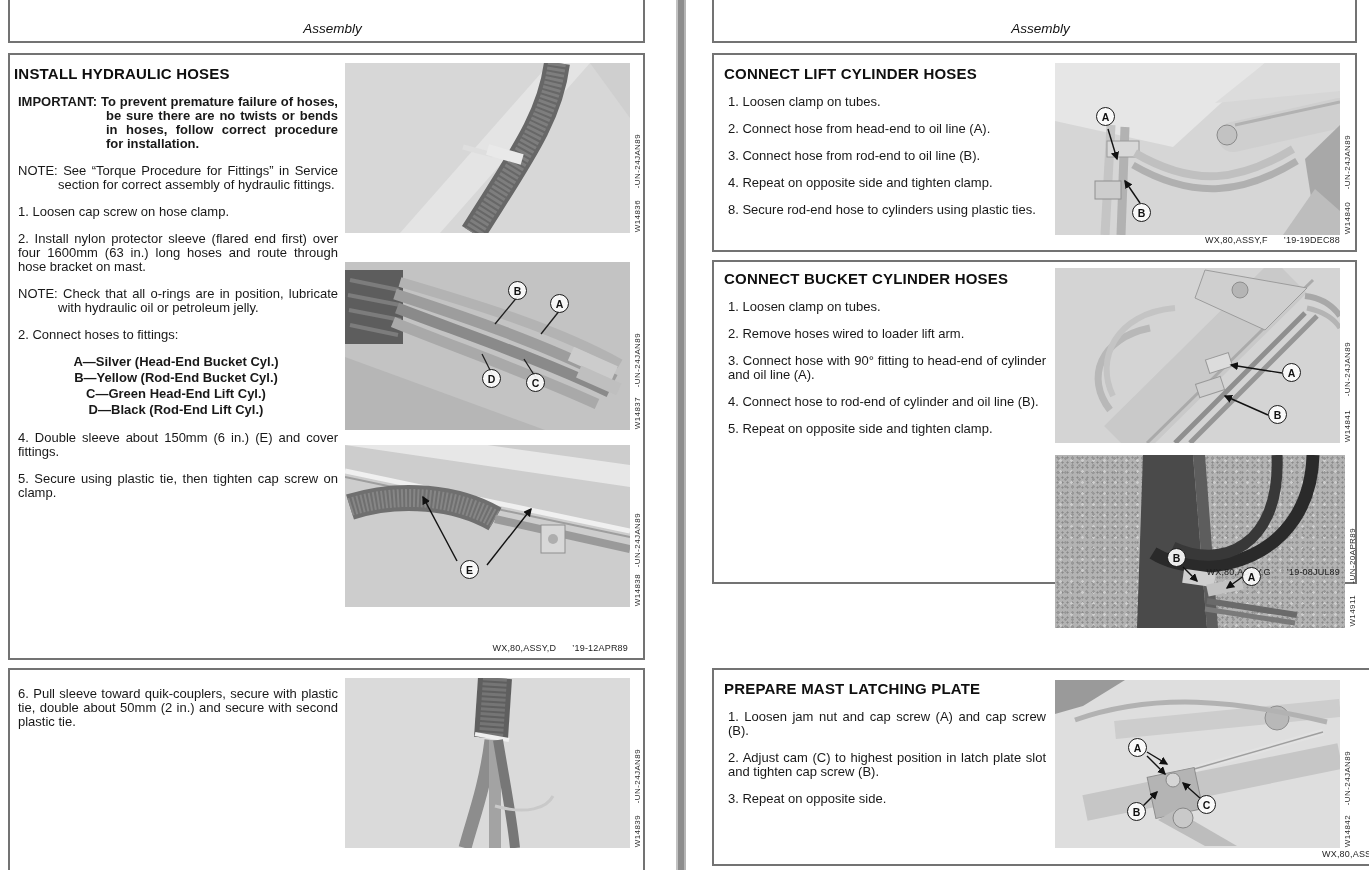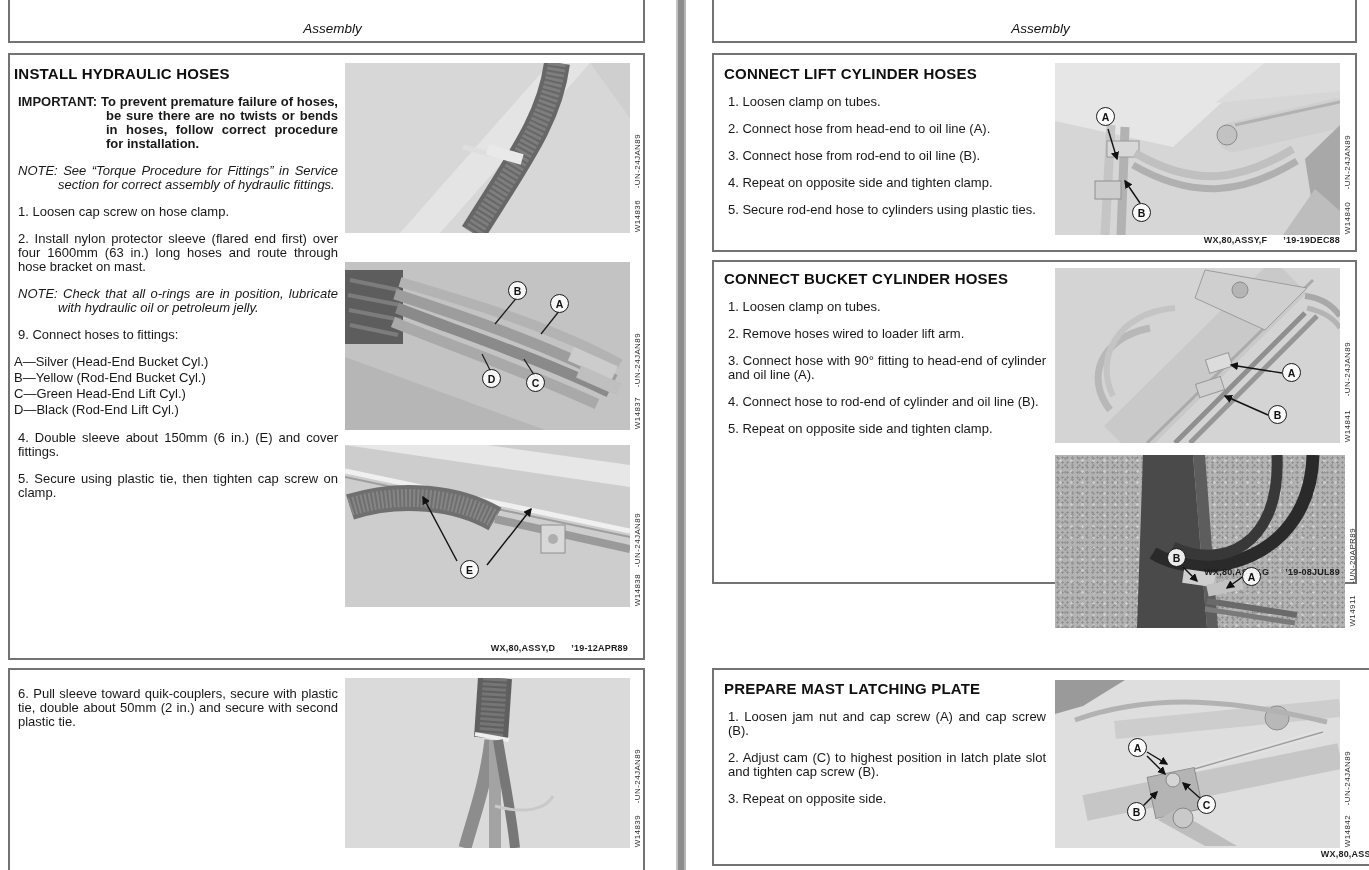--- a/index.html
+++ b/index.html
@@ -11,23 +11,23 @@
     position:absolute;left:676px;top:0;width:10px;height:870px;
     background:linear-gradient(to right,#c2c2c2 0 2px,#8d8d8d 2px 8px,#b5b5b5 8px 10px);
   }
   .box{position:absolute;border:2px solid #737373;background:#fff;box-sizing:border-box;}
   .hdr{border-top:none;display:flex;align-items:flex-end;justify-content:center;padding-bottom:5px;}
   .hdr span{font-style:italic;font-size:13.5px;color:#111;margin-left:12px;}
   .col{position:absolute;}
   h2.ttl{font-size:15px;font-weight:bold;margin:0;letter-spacing:0.2px;color:#0f0f0f;}
   .col p{font-size:13px;line-height:14px;margin:13px 0 0 4px;text-align:justify;}
   .imp{font-weight:bold;padding-left:88px;text-indent:-88px;}
-  .note{font-style:italic;padding-left:40px;text-indent:-40px;}
+  .note{padding-left:40px;text-indent:-40px;}
   .legend{margin-top:13px;}
-  .legend p{margin:1.5px 0 0 0;text-align:left;line-height:14.5px;}
+  .legend p{margin:1.5px 0 0 0;text-align:center;line-height:14.5px;font-weight:bold;}
   .fig{position:absolute;background:#cccccc;}
   .ph{position:absolute;inset:0;overflow:hidden;}
   .ph svg{display:block;width:100%;height:100%;}
   .ph-gravel{
     background-color:#b3b3b3;
     background-image:radial-gradient(#989898 1px, transparent 1.6px),
                      radial-gradient(#cdcdcd 1px, transparent 1.6px),
                      radial-gradient(#8a8a8a 0.8px, transparent 1.4px);
     background-size:7px 7px, 11px 11px, 5px 5px;
   }
@@ -36,41 +36,41 @@
     background:rgba(252,252,252,0.92);font-size:10.5px;font-weight:bold;color:#111;
     display:flex;align-items:center;justify-content:center;box-sizing:border-box;z-index:3;
   }
   .vcol{position:absolute;left:calc(100% + 3px);top:0;height:100%;width:11px;}
   .vl{
     position:absolute;left:0;writing-mode:vertical-rl;transform:rotate(180deg);
     font-size:8px;color:#2c2c2c;letter-spacing:0.4px;white-space:nowrap;
   }
   .vl.un{top:42%;}
   .vl.fid{bottom:1px;}
-  .cap{position:absolute;right:15px;bottom:5px;font-size:9px;font-weight:bold;color:#1d1d1d;letter-spacing:0.2px;}
+  .cap{position:absolute;right:15px;bottom:5px;font-size:9px;font-weight:normal;color:#1d1d1d;letter-spacing:0.2px;}
   .cap .capd{margin-left:16px;}
 </style>
 </head>
 <body>
 
 <div class="gutter"></div>
 
 <section class="box hdr" style="left:8px;top:0;width:637px;height:43px;">
   <span>Assembly</span>
 </section>
 
 <section class="box" style="left:8px;top:53px;width:637px;height:607px;">
   <div class="col" style="left:4px;top:10px;width:324px;">
     <h2 class="ttl">INSTALL HYDRAULIC HOSES</h2>
     <p class="imp"><span>IMPORTANT:</span> <span>To prevent premature failure of hoses, be sure there are no twists or bends in hoses, follow correct procedure for installation.</span></p>
     <p class="note"><span>NOTE:</span> <span>See “Torque Procedure for Fittings” in Service section for correct assembly of hydraulic fittings.</span></p>
     <p>1. Loosen cap screw on hose clamp.</p>
     <p>2. Install nylon protector sleeve (flared end first) over four 1600mm (63 in.) long hoses and route through hose bracket on mast.</p>
     <p class="note"><span>NOTE:</span> <span>Check that all o-rings are in position, lubricate with hydraulic oil or petroleum jelly.</span></p>
-    <p>9. Connect hoses to fittings:</p>
+    <p>2. Connect hoses to fittings:</p>
     <div class="legend">
       <p>A—Silver (Head-End Bucket Cyl.)</p>
       <p>B—Yellow (Rod-End Bucket Cyl.)</p>
       <p>C—Green Head-End Lift Cyl.)</p>
       <p>D—Black (Rod-End Lift Cyl.)</p>
     </div>
     <p>4. Double sleeve about 150mm (6 in.) (E) and cover fittings.</p>
     <p>5. Secure using plastic tie, then tighten cap screw on clamp.</p>
   </div>
 
@@ -187,21 +187,21 @@
   <span>Assembly</span>
 </section>
 
 <section class="box" style="left:712px;top:53px;width:645px;height:199px;">
   <div class="col" style="left:10px;top:10px;width:322px;">
     <h2 class="ttl">CONNECT LIFT CYLINDER HOSES</h2>
     <p>1. Loosen clamp on tubes.</p>
     <p>2. Connect hose from head-end to oil line (A).</p>
     <p>3. Connect hose from rod-end to oil line (B).</p>
     <p>4. Repeat on opposite side and tighten clamp.</p>
-    <p>5. Secure rod-end hose to cylinders using plastic ties.</p>
+    <p>8. Secure rod-end hose to cylinders using plastic ties.</p>
   </div>
 
   <figure class="fig" style="left:341px;top:8px;width:285px;height:172px;margin:0;">
     <div class="ph">
       <svg viewBox="0 0 285 172">
         <defs>
           <marker id="ah2" markerWidth="7" markerHeight="7" refX="5" refY="3" orient="auto">
               <path d="M0,0 L6,3 L0,6 Z" fill="#111"></path>
             </marker>
         </defs>

